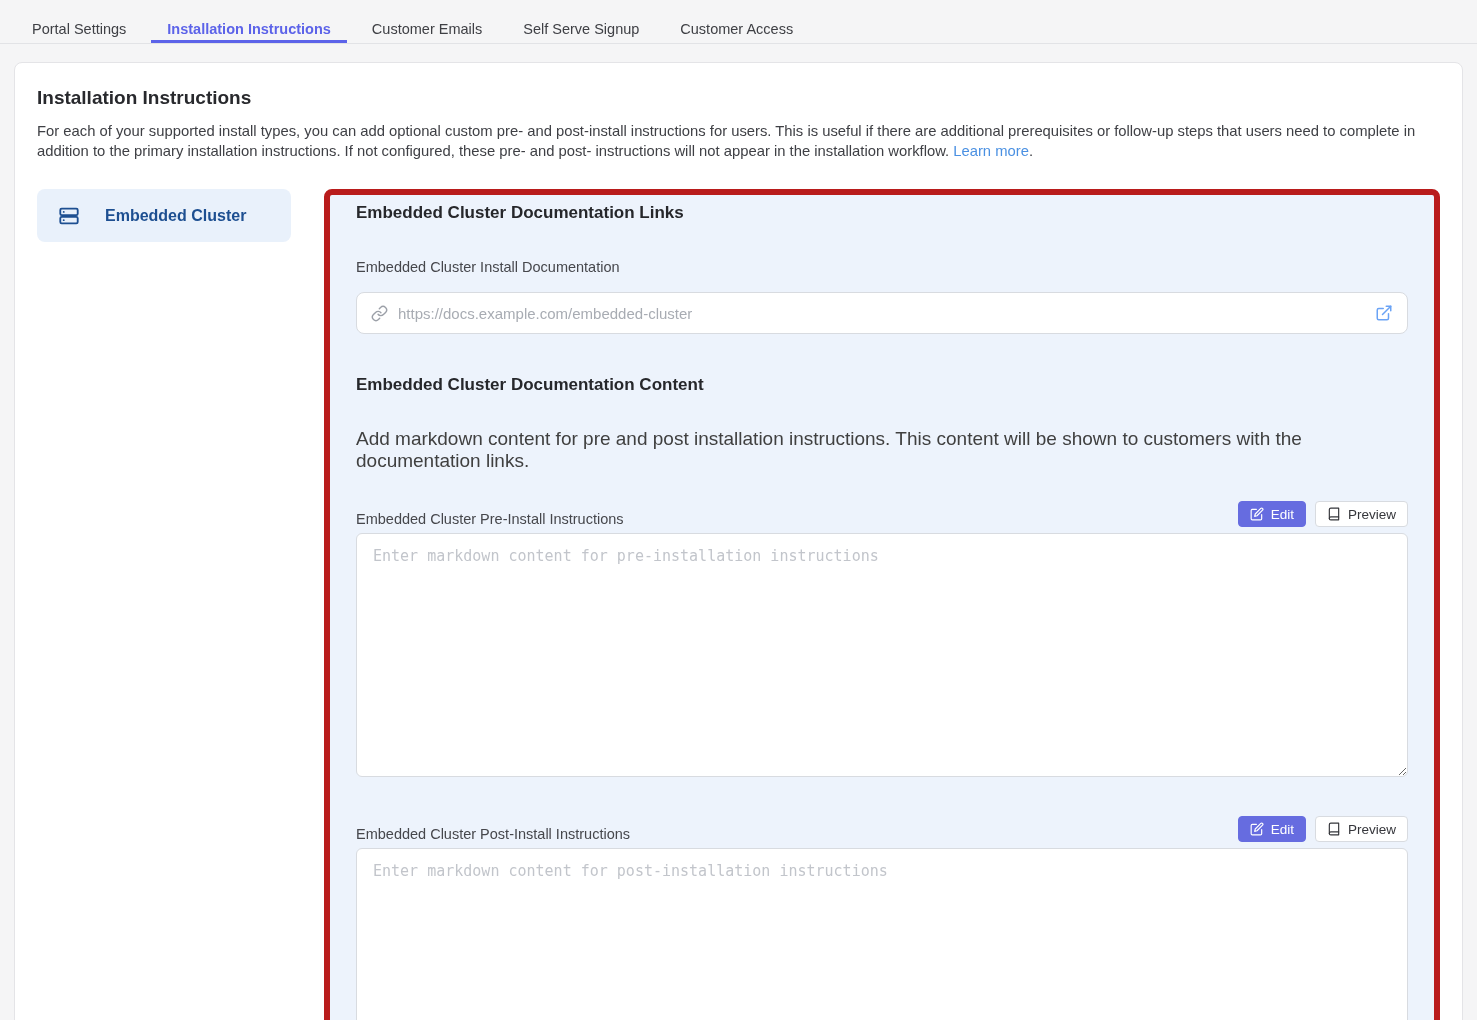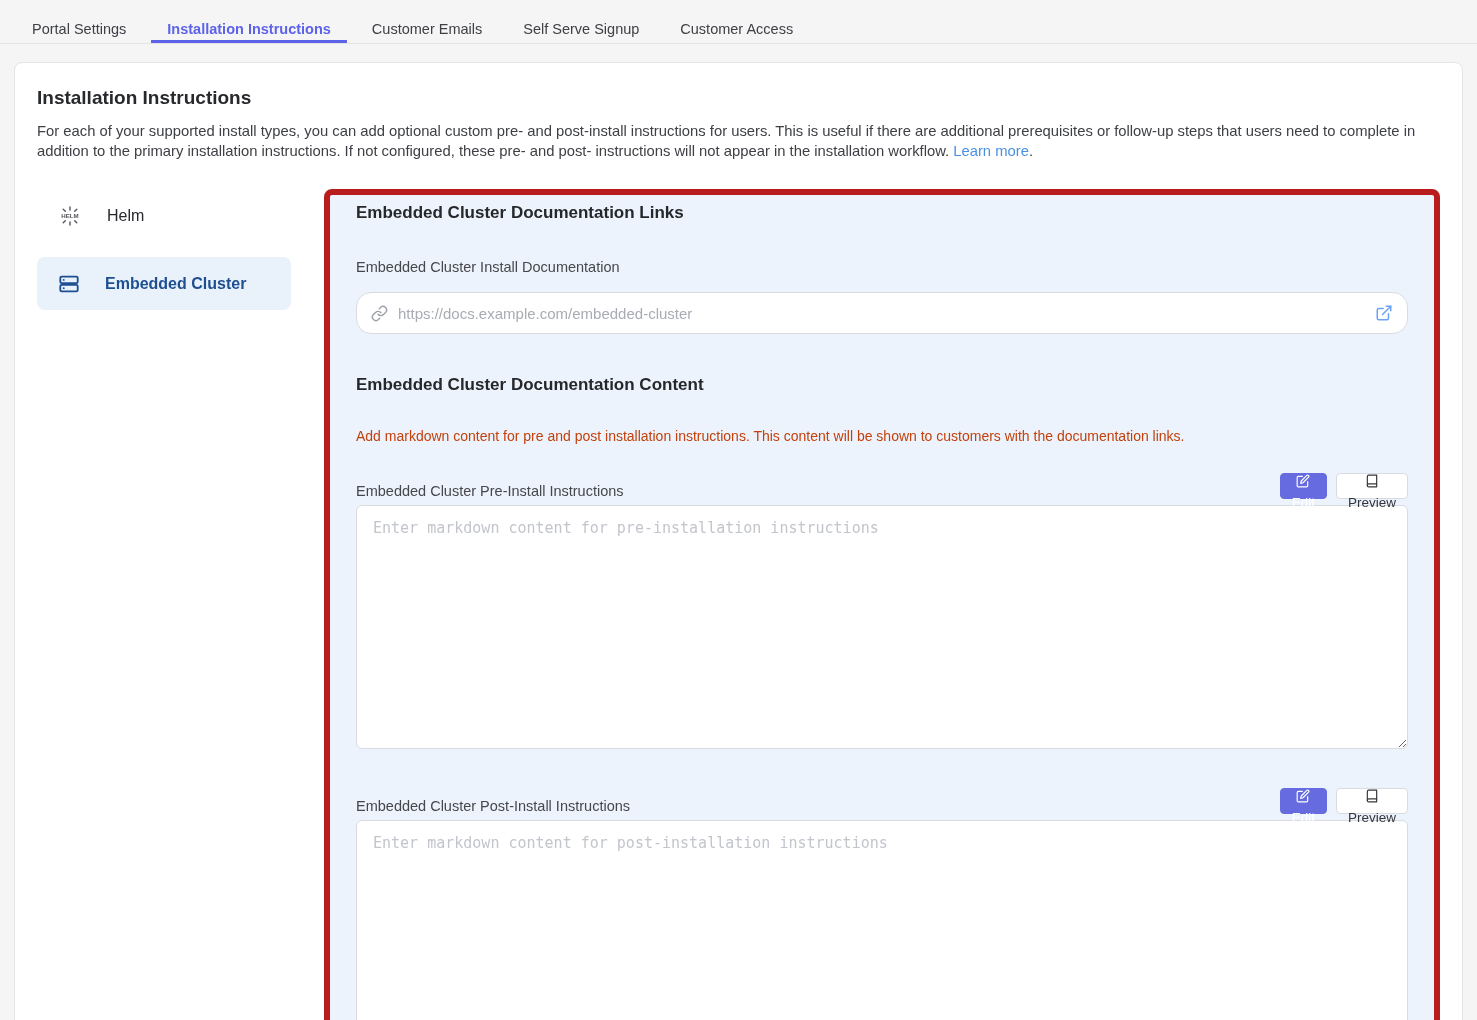--- a/index.html
+++ b/index.html
@@ -109,21 +109,21 @@
     font-size: 14.5px;
     color: #46474c;
   }
   .links-label { margin-top: 36px; }
 
   .url-input-wrap {
     margin-top: 17px;
     height: 42px;
     background: #ffffff;
     border: 1px solid #d8dbe0;
-    border-radius: 15px;
+    border-radius: 8px;
     display: flex;
     align-items: center;
     padding: 0 14px;
     gap: 10px;
   }
   .url-input-wrap .link-ic { color: #9ca0a8; flex: none; display: flex; }
   .url-input {
     flex: 1;
     border: none;
     outline: none;
@@ -140,22 +140,22 @@
     color: #6ba3f5;
     cursor: pointer;
     background: none;
     border: none;
     padding: 0;
   }
 
   .content-h2 { margin-top: 41px; }
   .content-desc {
     margin-top: 33px;
-    font-size: 14px;
-    color: #c2410c;
+    font-size: 19px;
+    color: #404040;
   }
 
   .md-row {
     display: flex;
     align-items: flex-end;
     justify-content: space-between;
     margin-top: 29px;
   }
   .md-row.second { margin-top: 39px; gap: 20px; }
   .btn-group { display: flex; gap: 9px; }
@@ -163,21 +163,20 @@
     display: flex;
     align-items: center;
     gap: 7px;
     height: 26px;
     padding: 0 11px;
     font-size: 13.5px;
     border-radius: 4px;
     cursor: pointer;
     border: 1px solid transparent;
     font-family: "Liberation Sans", sans-serif;
-    flex-direction: column;
   }
   .btn-edit { background: #666ce0; color: #ffffff; border-color: #666ce0; }
   .btn-preview { background: #ffffff; color: #35363b; border-color: #d8dbe0; }
   .btn .bicon { display: flex; align-items: center; }
 
   .md-textarea {
     display: block;
     width: 100%;
     height: 244px;
     margin-top: 6px;
@@ -208,29 +207,20 @@
 <main class="card">
 
   <h1 class="page-title">Installation Instructions</h1>
 
   <p class="page-desc"><span>For each of your supported install types, you can add optional custom pre- and post-install instructions for users. This is useful if there are additional prerequisites or follow-up steps that users need to complete in addition to the primary installation instructions. If not configured, these pre- and post- instructions will not appear in the installation workflow. </span><a class="learn-more">Learn more</a><span>.</span></p>
 
   <div class="content-row">
 
     <div class="side-nav">
 
-      <div class="side-item">
-        <span class="icon">
-          <svg width="24" height="24" viewBox="0 0 24 24" fill="none">
-            <path d="M12 3v3M5.2 5.2l2.1 2.1M18.8 5.2l-2.1 2.1M12 21v-3M5.2 18.8l2.1-2.1M18.8 18.8l-2.1-2.1" stroke="currentColor" stroke-width="1.4" stroke-linecap="round"></path>
-            <text x="12" y="14.4" text-anchor="middle" font-size="6.2" font-weight="bold" fill="currentColor" font-family="Liberation Sans, sans-serif">HELM</text>
-          </svg>
-        </span>
-        <span>Helm</span>
-      </div>
 
       <div class="side-item selected">
         <span class="icon">
           <svg width="22" height="22" viewBox="0 0 24 24" fill="none" stroke="currentColor" stroke-width="2">
             <rect x="2.5" y="4" width="19" height="7" rx="1.5"></rect>
             <rect x="2.5" y="13" width="19" height="7" rx="1.5"></rect>
             <line x1="6.2" y1="7.5" x2="6.3" y2="7.5" stroke-linecap="round"></line>
             <line x1="6.2" y1="16.5" x2="6.3" y2="16.5" stroke-linecap="round"></line>
           </svg>
         </span>

